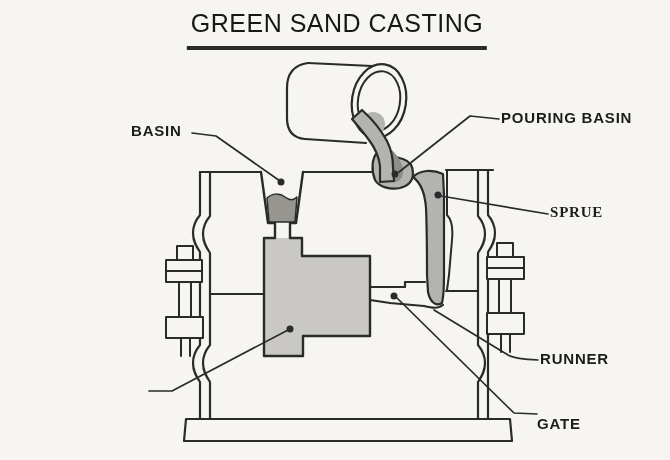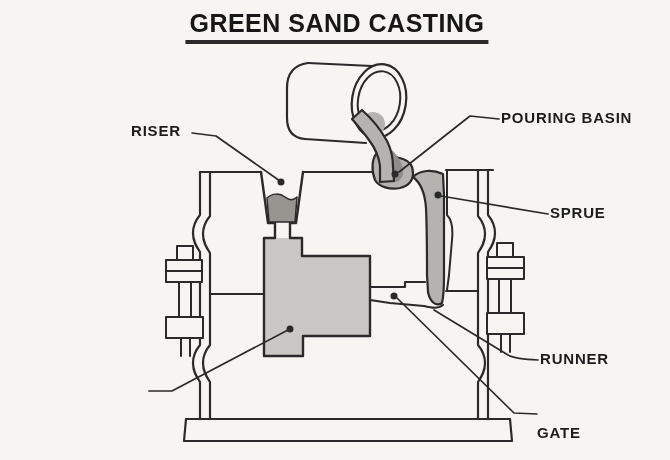--- a/index.html
+++ b/index.html
@@ -8,29 +8,29 @@
     font-family:"Liberation Sans", sans-serif;
     background:#f6f5f2;
   }
   .stage svg{position:absolute;left:0;top:0;}
   .callout{
     position:absolute;font-weight:700;font-size:15px;line-height:17px;
     letter-spacing:0.8px;color:#1c1c1c;white-space:nowrap;
   }
   .title{
     position:absolute;left:337px;top:9px;transform:translateX(-50%);
-    font-weight:700;font-size:25px;letter-spacing:0.5px;color:#171717;
-    border-bottom:4px solid #2a2a2a;padding:0 4px 2px 4px;white-space:nowrap;
+    font-weight:400;font-size:25px;letter-spacing:0.5px;color:#171717;
+    border-bottom:4px solid #2a2a2a;padding:0 4px 8px 4px;white-space:nowrap;
   }
   
   .lbl-riser{left:131px;top:122px;}
   .lbl-basin{left:501px;top:109px;}
-  .lbl-sprue{left:550px;top:204px;}
+  .lbl-sprue{left:550px;top:204px;font-family:Liberation Serif, serif;}
   .lbl-runner{left:540px;top:350px;text-align:right;}
-  .lbl-gate{left:537px;top:424px;}
+  .lbl-gate{left:537px;top:415px;}
   .lbl-cavity{left:7px;top:381px;}
 </style>
 </head>
 <body>
 
 <div class="stage">
 
   <svg width="670" height="460" viewBox="0 0 670 460">
 
     <rect x="0" y="0" width="670" height="460" fill="#f6f5f2"></rect>
@@ -115,18 +115,18 @@
         <circle cx="281" cy="182" r="3.5"></circle>
         <circle cx="395" cy="174" r="3.5"></circle>
         <circle cx="438" cy="195" r="3.5"></circle>
         <circle cx="394" cy="296" r="3.5"></circle>
         <circle cx="290" cy="329" r="3.5"></circle>
       </g>
     </g>
   </svg>
 
   <div class="title">GREEN SAND CASTING</div>
-  <div class="callout lbl-riser">RISER</div>
+  <div class="callout lbl-riser">BASIN</div>
   <div class="callout lbl-basin">POURING BASIN</div>
   <div class="callout lbl-sprue">SPRUE</div>
   <div class="callout lbl-runner">RUNNER</div>
   <div class="callout lbl-gate">GATE</div>
 </div>
 
 </body></html>

